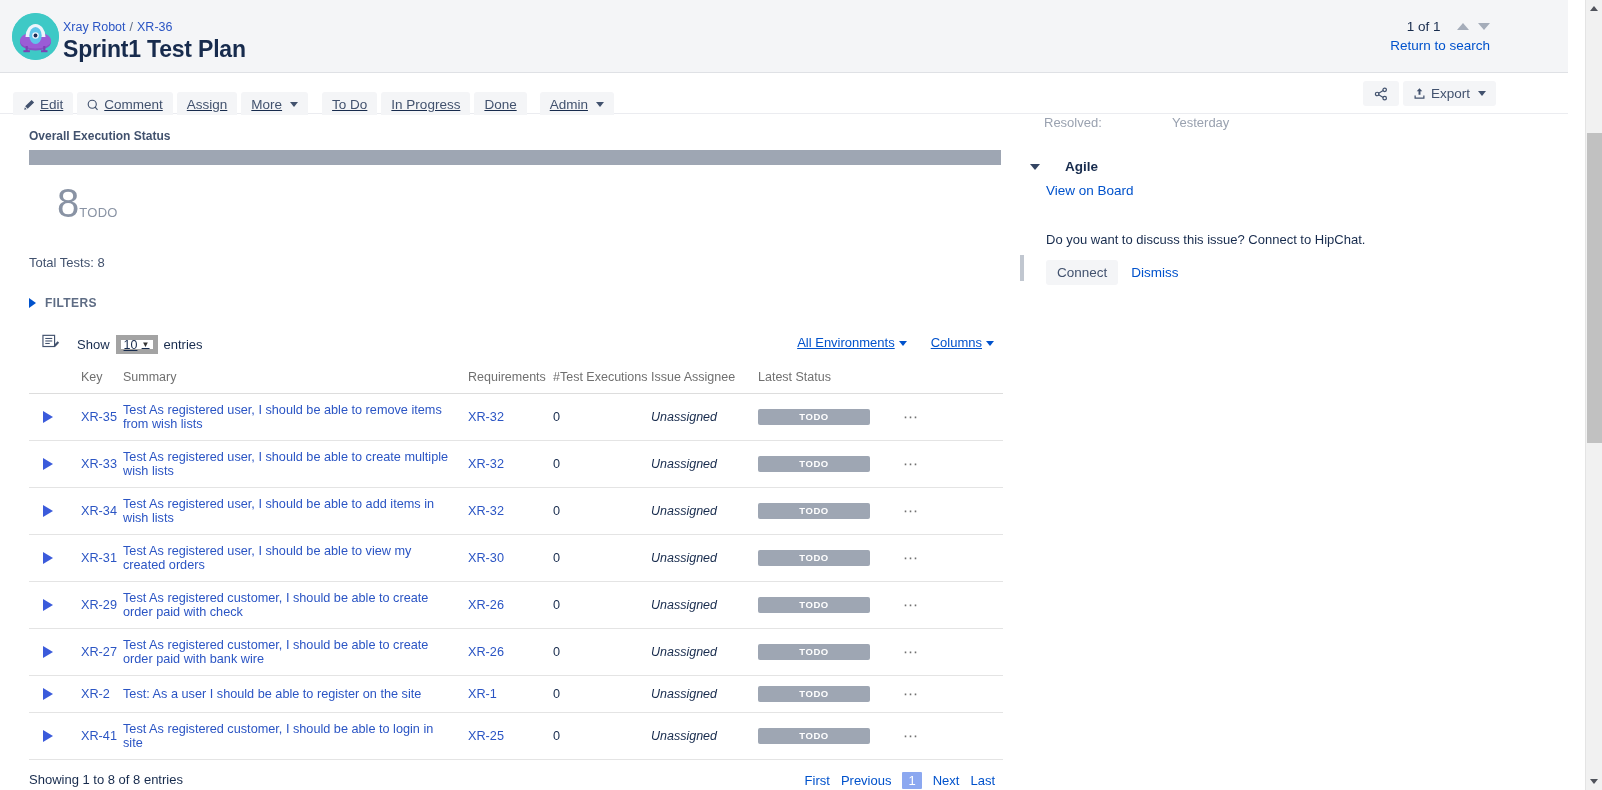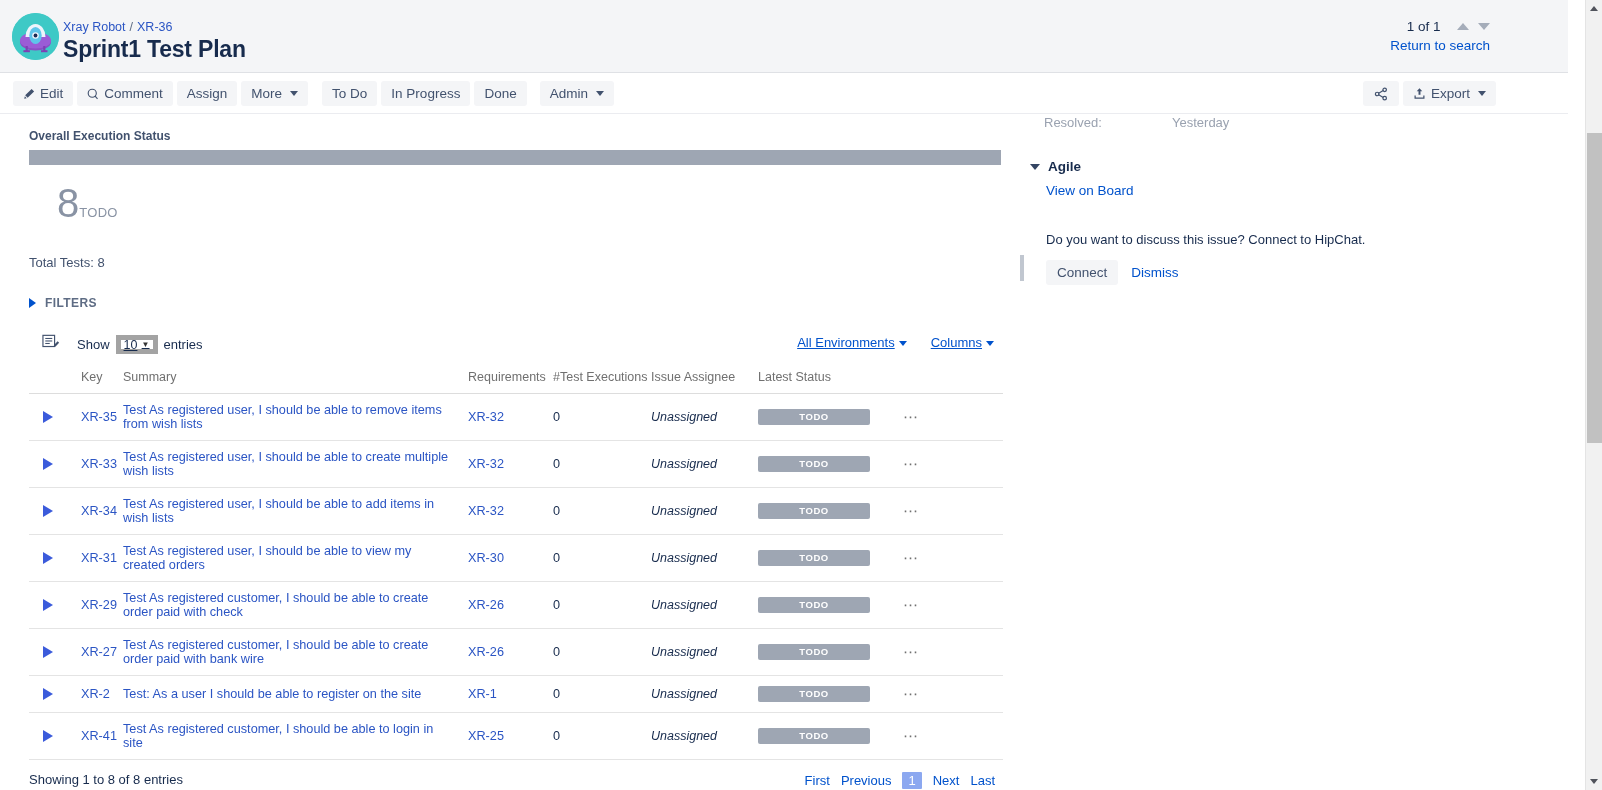--- a/index.html
+++ b/index.html
@@ -59,21 +59,21 @@
     background: #fff; border-bottom: 1px solid #ebecf0;
   }
   .btn {
     display: inline-flex; align-items: center; gap: 5px;
     height: 25px; padding: 0 10px;
     background: #f4f5f7; border: none; border-radius: 3px;
     font-family: "Liberation Sans", sans-serif;
     font-size: 13.5px; color: #42526e; cursor: pointer;
     white-space: nowrap;
   }
-  .tb-left { position:absolute; left: 13px; top: 7px; display:flex; gap: 4px; }
+  .tb-left { position:absolute; left: 13px; top: 18px; display:flex; gap: 4px; text-decoration: underline; }
   .tb-left .grp2 { margin-left: 10px; display:flex; gap:4px; }
   .tb-right { position:absolute; right: 72px; top: 7px; display:flex; gap: 4px; }
   .caret {
     display:inline-block; width:0;height:0;
     border-left:4px solid transparent;border-right:4px solid transparent;
     border-top:5px solid #42526e; margin-left:3px; vertical-align: middle;
   }
 
   
   .content { position: absolute; left:0; top: 115px; width: 1568px; height: 675px; background:#fff; }
@@ -156,21 +156,21 @@
   }
 
   
   .sidebar { position:absolute; left: 1030px; top: 0px; width: 510px; }
   .resolved-row {
     position:absolute; left: 0; top: 0; width: 400px; font-size: 13px; color:#9aa2b0;
   }
   .resolved-row .lbl { position:absolute; left:14px; top:0; }
   .resolved-row .val { position:absolute; left:142px; top:0; }
   .side-module { position:absolute; left: 0; width: 500px; }
-  .mod-head { display:flex; align-items:center; gap: 8px; }
+  .mod-head { display:flex; align-items:center; gap: 25px; }
   .chev {
     display:inline-block; width:0;height:0;
     border-left:5px solid transparent;border-right:5px solid transparent;border-top:6px solid #344563;
   }
   .mod-title { font-size: 13.5px; font-weight: bold; color:#172b4d; }
   .mod-body { margin-top: 9px; padding-left: 16px; }
   .mod-link { font-size: 13.5px; color:#0052cc; text-decoration:none; }
   .mod-text { font-size: 13px; color:#172b4d; }
   .mod-actions { margin-top: 13px; display:flex; align-items:center; gap: 13px; }
   .btn-plain {

